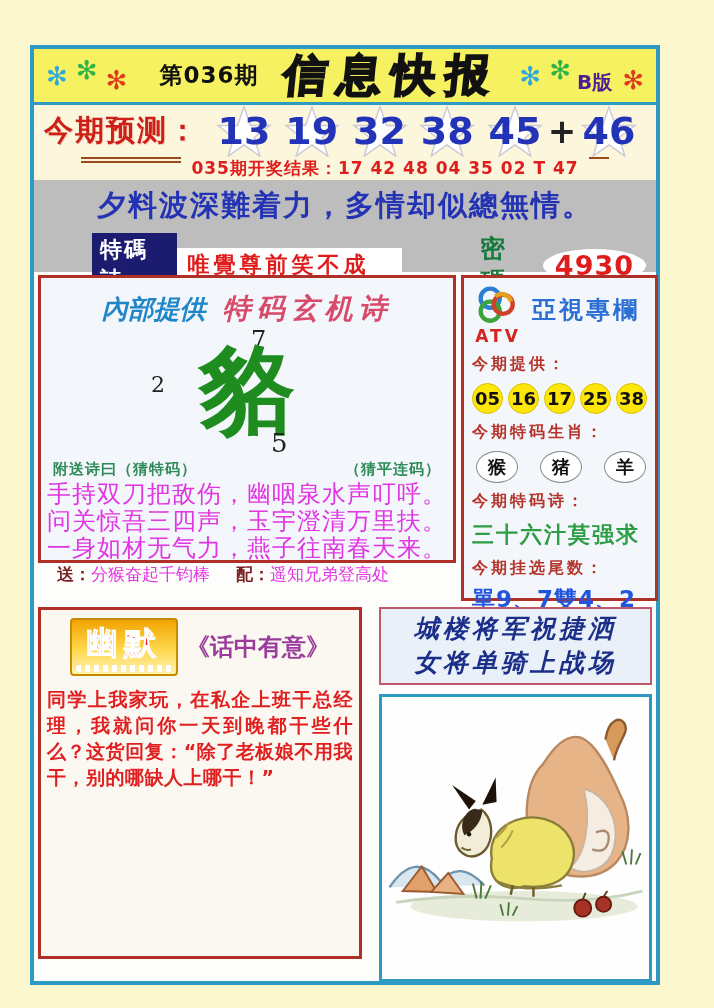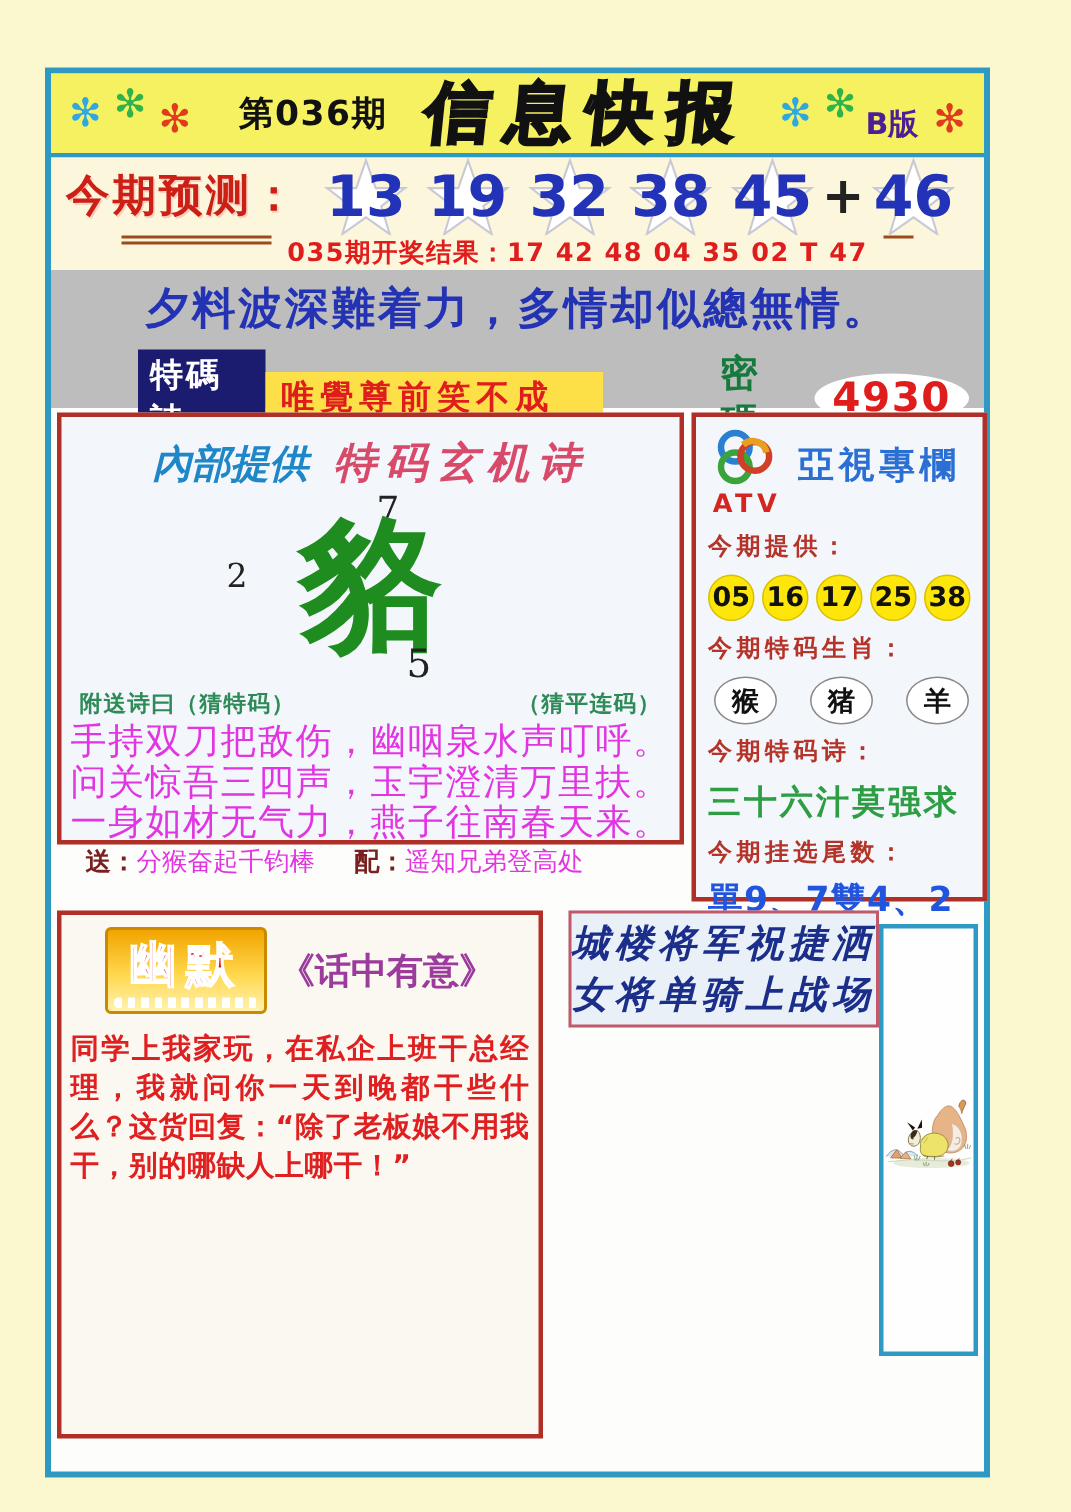--- a/index.html
+++ b/index.html
@@ -36,21 +36,21 @@
   .result-row { height:23px; display:flex; align-items:flex-start; justify-content:center; background:#FBF6DC; }
   .rule-l { width:100px; height:6px; border-top:2px solid #9B4A1B; border-bottom:2px solid #9B4A1B; margin-right:10px; }
   .rule-r { width:20px; height:0; border-top:2px solid #9B4A1B; margin-left:10px; }
   .result-text { font-size:17px; font-weight:bold; color:#E01D1D; letter-spacing:1px; white-space:nowrap; }
 
   
   .gray-band { height:92px; background:#BDBDBD; padding:6px 10px 0 10px; }
   .band-line1 { text-align:center; font-size:29px; font-weight:bold; color:#2433B4; letter-spacing:2px; }
   .band-line2 { display:flex; align-items:center; margin-top:6px; padding-left:48px; }
   .badge-sp { background:#1B1B70; color:#fff; font-size:22px; font-weight:bold; padding:2px 8px; letter-spacing:2px; }
-  .badge-poem { background:#fde047; color:#E01D1D; font-size:22px; font-weight:bold; font-family:"DejaVu Serif", serif;
+  .badge-poem { background:#ffffff; color:#E01D1D; font-size:22px; font-weight:bold; font-family:"DejaVu Serif", serif;
                 padding:2px 10px; width:232px; letter-spacing:4px; white-space:nowrap; }
   .code-label { margin-left:78px; font-size:25px; font-weight:bold; color:#157A3C; letter-spacing:1px; }
   .code-ellipse { background:#fff; border-radius:50%; padding:1px 12px; margin-left:2px;
                   font-size:27px; font-weight:bold; color:#E01D1D; letter-spacing:1px; }
 
   
   .mid-row { display:flex; gap:5px; padding:3px 4px; }
   .panel { border:3px solid #B03028; background:#F3F6FB; }
   .mystic-panel { width:418px; height:288px; padding:4px 6px; }
   .atv-panel { flex:1; height:326px; padding:6px 8px; }
@@ -102,21 +102,21 @@
   .humor-badge { background:linear-gradient(180deg,#F2A400 0%,#FFD84D 55%,#FFF2B0 100%);
                  border:2px solid #C98A00; border-radius:4px; padding:2px 14px 8px 14px; position:relative; }
   .humor-badge .t { font-size:32px; font-weight:bold; color:#E01010; -webkit-text-stroke:1px #fff;
                     font-family:"DejaVu Serif", serif; letter-spacing:6px; }
   .humor-badge .chain { position:absolute; left:4px; right:4px; bottom:2px; height:7px;
                  background:repeating-linear-gradient(90deg,#fff 0 5px,rgba(255,255,255,0) 5px 9px); border-radius:3px; }
   .humor-title { font-size:24px; font-weight:bold; color:#9B3B9B; white-space:nowrap; }
   .joke { margin-top:10px; font-size:19px; font-weight:bold; color:#E02020; line-height:26px;
           text-align:justify; letter-spacing:0.5px; }
 
-  .right-col { flex:1; display:flex; }
+  .right-col { flex:1; display:flex; flex-direction:column; }
   .calli-box { height:78px; border:2px solid #C05A6A; background:#EAF0F8;
                display:flex; flex-direction:column; align-items:center; justify-content:center; }
   .calli-box div { font-size:25px; font-weight:bold; font-style:italic; color:#1B2F8A;
                    font-family:"DejaVu Serif", serif; letter-spacing:4px; line-height:34px; white-space:nowrap; }
   .illus-box { margin-top:9px; height:288px; border:3px solid #2E9AC4; background:#FEFEFE; overflow:hidden; }
   .illus-box svg { width:100%; height:100%; }
 </style>
 </head>
 <body>
 

